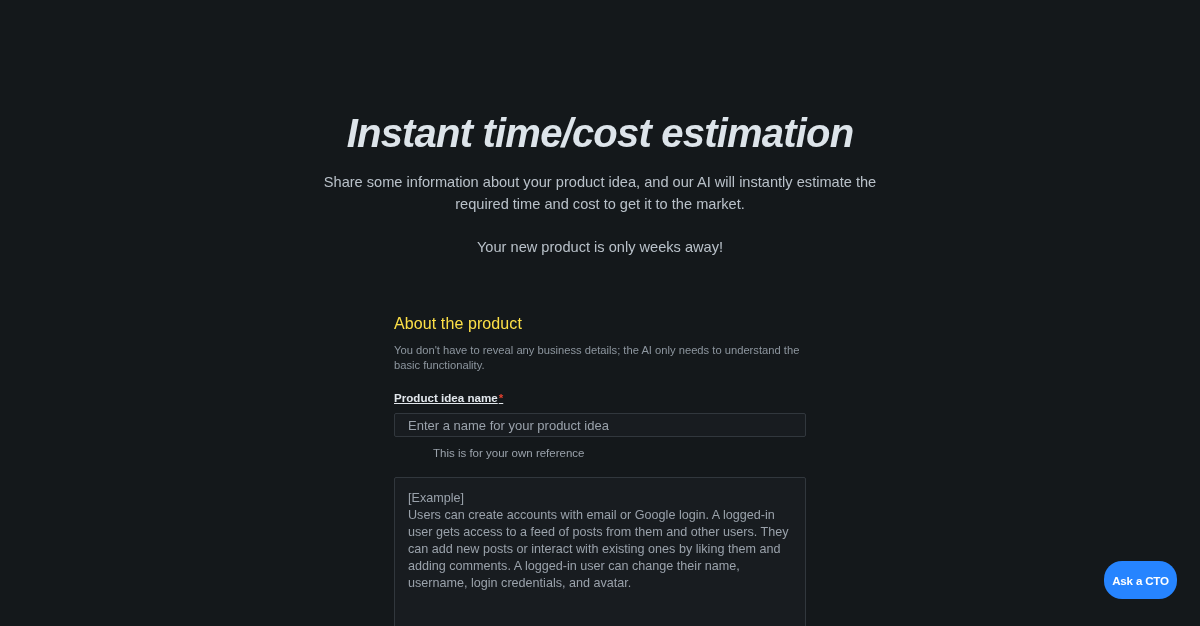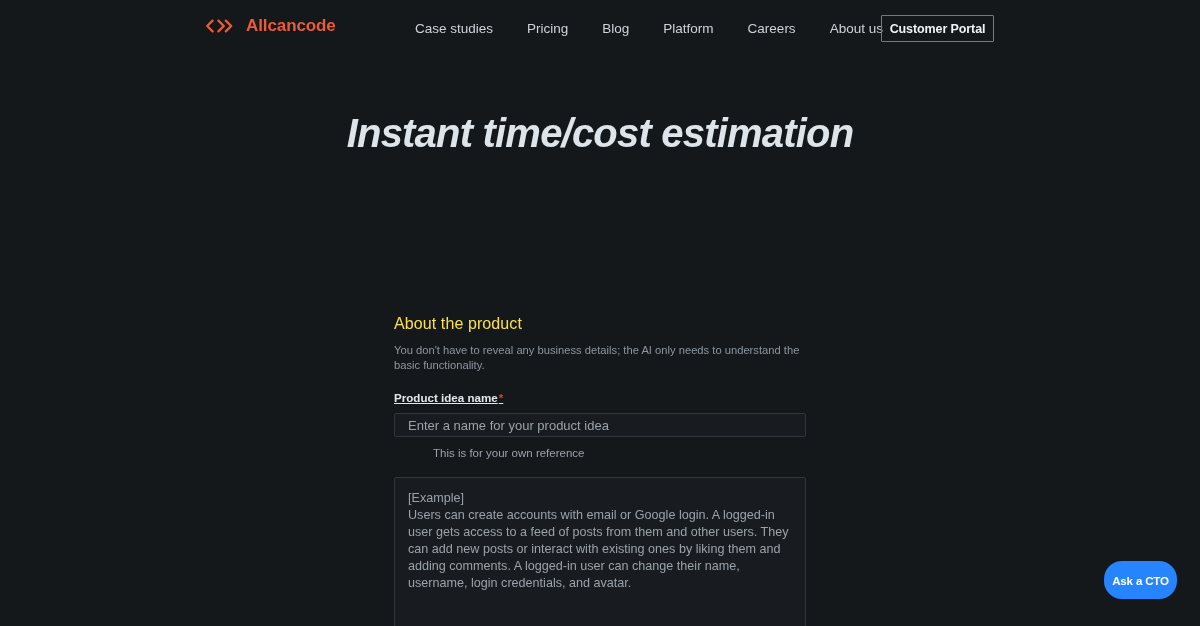--- a/index.html
+++ b/index.html
@@ -227,45 +227,25 @@
     align-items: center;
     justify-content: center;
     cursor: pointer;
   }
 </style>
 </head>
 <body>
 
 <div class="page">
 
-  <div class="header">
-
-    <a class="brand" href="#">
-      <svg class="brand-mark" viewBox="0 0 32 16">
-        <path d="M7.6 2.6 L2.2 8 L7.6 13.4" fill="none" stroke="#ec5b37" stroke-width="2.3" stroke-linecap="round" stroke-linejoin="round"></path>
-        <path d="M13.4 2.6 L18.8 8 L13.4 13.4" fill="none" stroke="#ec5b37" stroke-width="2.3" stroke-linecap="round" stroke-linejoin="round"></path>
-        <path d="M20.8 2.6 L26.2 8 L20.8 13.4" fill="none" stroke="#ec5b37" stroke-width="2.3" stroke-linecap="round" stroke-linejoin="round"></path>
-      </svg>
-      <span class="brand-name">Allcancode</span>
-    </a>
-
-    <nav class="nav">
-      <a class="nav-item" href="#">Case studies</a>
-      <a class="nav-item" href="#">Pricing</a>
-      <a class="nav-item" href="#">Blog</a>
-      <a class="nav-item" href="#">Platform</a>
-      <a class="nav-item" href="#">Careers</a>
-      <a class="nav-item" href="#">About us</a>
-    </nav>
-
-    <button class="portal-btn">Customer Portal</button>
-  </div>
 
   <div class="hero">
     <h1>Instant time/cost estimation</h1>
+    <p class="hero-sub">Share some information about your product idea, and our AI will instantly estimate the required time and cost to get it to the market.</p>
+    <p class="hero-tag">Your new product is only weeks away!</p>
   </div>
 
   <div class="form-wrap">
 
     <div class="section-title">About the product</div>
     <div class="section-desc">You don't have to reveal any business details; the AI only needs to understand the basic functionality.</div>
 
     <div class="field">
       <label class="field-label">
         <span>Product idea name</span><span class="req">*</span>

